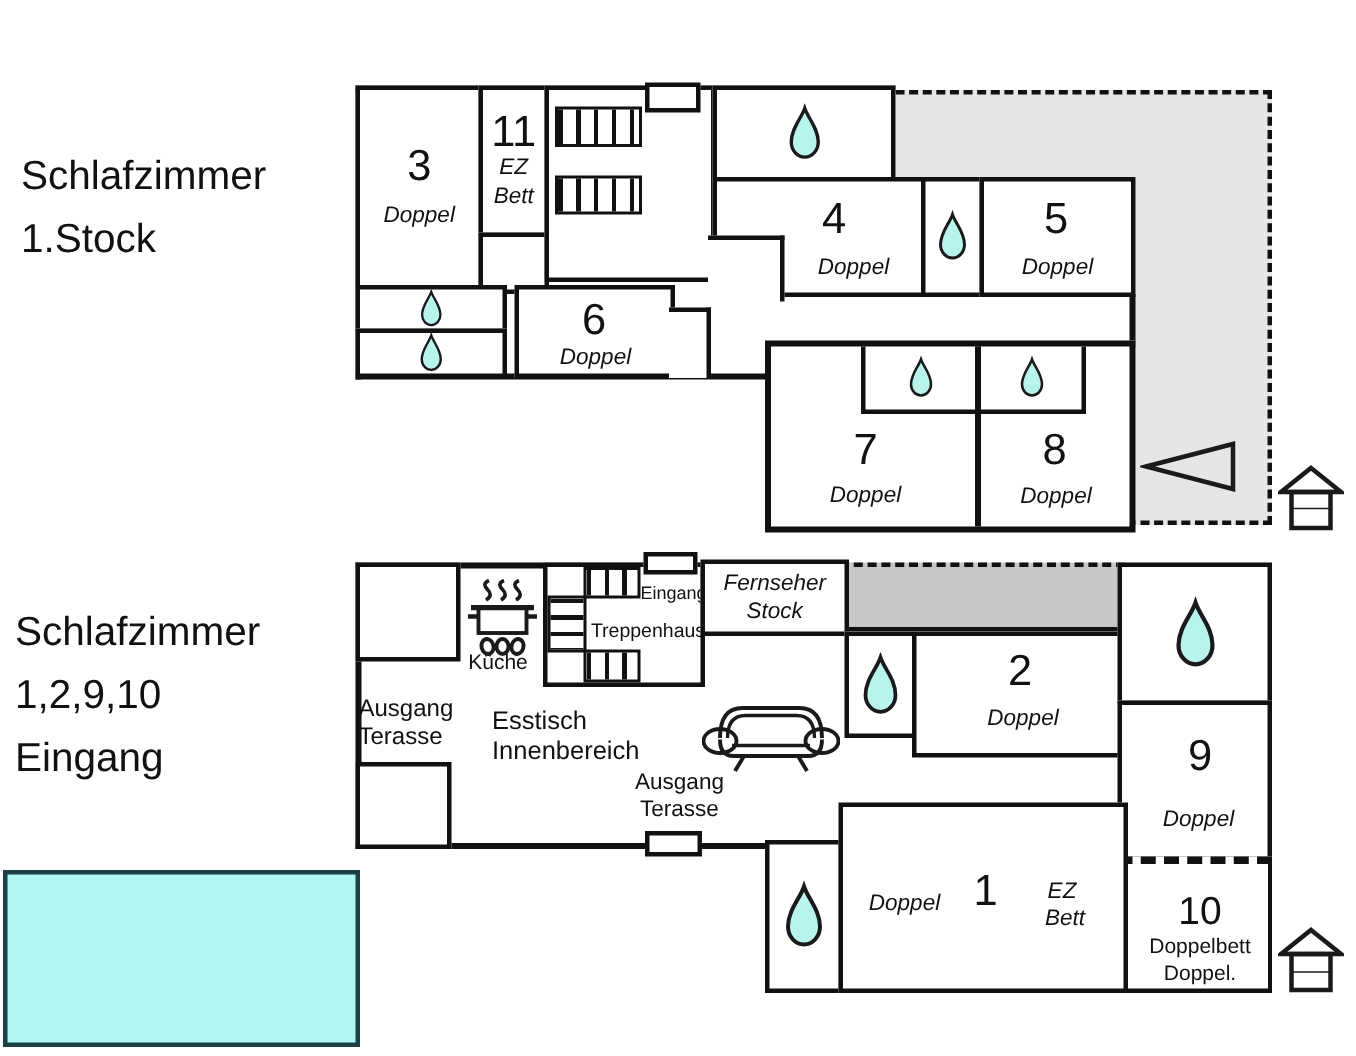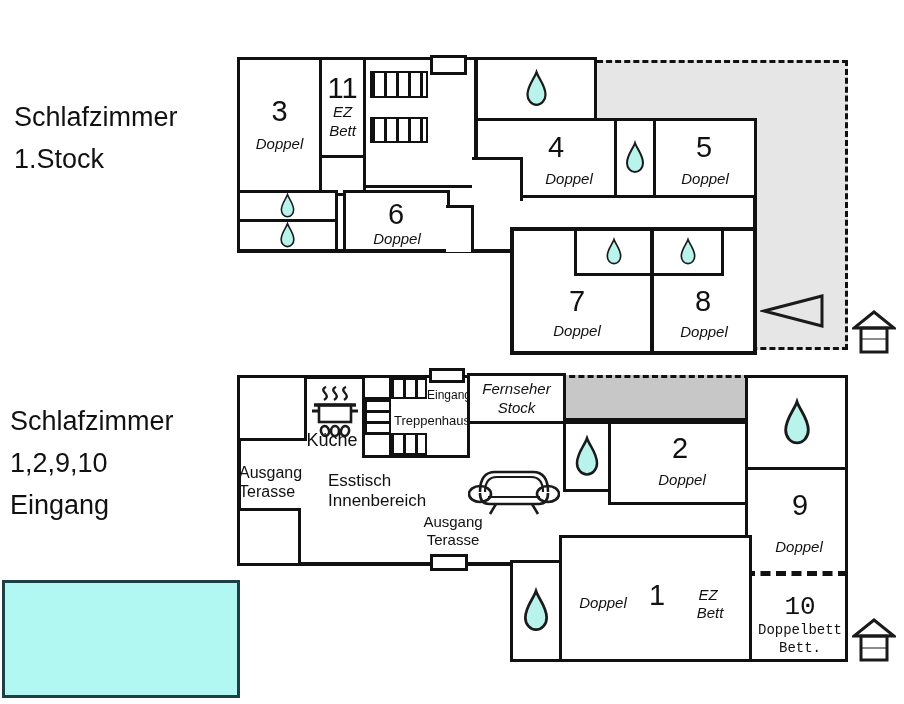--- a/index.html
+++ b/index.html
@@ -151,21 +151,21 @@
     <path d="M28 14 q5-3 1-7 q-4-4 1-6" stroke-width="2.4"></path>
     <path d="M38 14 q5-3 1-7 q-4-4 1-6" stroke-width="2.4"></path>
     <line x1="8" y1="19" x2="50" y2="19" stroke-width="3.5"></line>
     <rect x="13" y="19" width="32" height="17" stroke-width="2.6" fill="#fff"></rect>
     <line x1="6" y1="25" x2="13" y2="25" stroke-width="3"></line>
     <line x1="45" y1="25" x2="52" y2="25" stroke-width="3"></line>
     <ellipse cx="19" cy="45" rx="4" ry="5" stroke-width="2.6" transform="rotate(-15 19 45)"></ellipse>
     <ellipse cx="29" cy="45" rx="4" ry="5" stroke-width="2.6"></ellipse>
     <ellipse cx="39" cy="45" rx="4" ry="5" stroke-width="2.6" transform="rotate(15 39 45)"></ellipse>
   </svg>
-  <div class="lab ctr" style="left:332px;top:441px;font-size:18px;">Küche</div>
+  <div class="lab ctr" style="left:332px;top:441px;font-size:14px;">Küche</div>
 
   <div class="room" style="left:362px;top:375px;width:108px;height:83px;z-index:2;">
     <div class="hatch-v" style="left:24px;top:0;width:38px;height:21px;"></div>
     <div class="hatch-h" style="left:0;top:19px;width:26px;height:38px;"></div>
     <div class="hatch-v" style="left:24px;top:55px;width:38px;height:22px;"></div>
     <span class="ctr" style="left:84px;top:17px;font-size:12px;">Eingang</span>
     <span class="ctr" style="left:67px;top:42px;font-size:13px;">Treppenhaus</span>
   </div>
   <div class="window" style="left:429px;top:368px;width:36px;height:15px;"></div>
 
@@ -187,24 +187,24 @@
 
   <div class="room cflex" style="left:745px;top:375px;width:103px;height:95px;z-index:2;">
     <svg class="drop" width="34" height="52" viewBox="0 0 24 34">
         <path d="M12 2 C10 8 4 14 4 22 a8 9 0 0 0 16 0 C20 14 14 8 12 2 Z"></path>
       </svg>
   </div>
   <div class="room" style="left:745px;top:467px;width:103px;height:107px;z-index:2;">
     <span class="ctr num" style="left:52px;top:35px;">9</span>
     <span class="ctr typ" style="left:51px;top:76px;">Doppel</span>
   </div>
-  <div class="room" style="left:745px;top:571px;width:103px;height:91px;border-top:5px dashed var(--wall);z-index:2;font-family:Liberation Mono, monospace;">
+  <div class="room" style="left:745px;top:571px;width:103px;height:91px;border-top:5px dashed var(--wall);z-index:2;">
     <span class="ctr numsm" style="left:52px;top:31px;">10</span>
     <span class="ctr typsm" style="left:52px;top:54px;">Doppelbett</span>
-    <span class="ctr typsm" style="left:52px;top:72px;">Bett.</span>
+    <span class="ctr typsm" style="left:52px;top:72px;">Doppel.</span>
   </div>
 
   <svg class="ico" style="position:absolute;left:468px;top:460px;z-index:3;" width="92" height="56" viewBox="0 0 92 56">
     <path d="M12 32 Q12 12 27 12 H65 Q80 12 80 32" stroke-width="2.6"></path>
     <path d="M17 32 Q17 17 29 17 H63 Q75 17 75 32" stroke-width="2.2"></path>
     <path d="M12 33 q0 11 9 11 h50 q9 0 9-11" stroke-width="2.6"></path>
     <ellipse cx="12" cy="34" rx="11" ry="8" stroke-width="2.6" fill="#fff"></ellipse>
     <ellipse cx="80" cy="34" rx="11" ry="8" stroke-width="2.6" fill="#fff"></ellipse>
     <line x1="20" y1="37" x2="72" y2="37" stroke-width="2.2"></line>
     <line x1="28" y1="44" x2="22" y2="54" stroke-width="2.6"></line>

